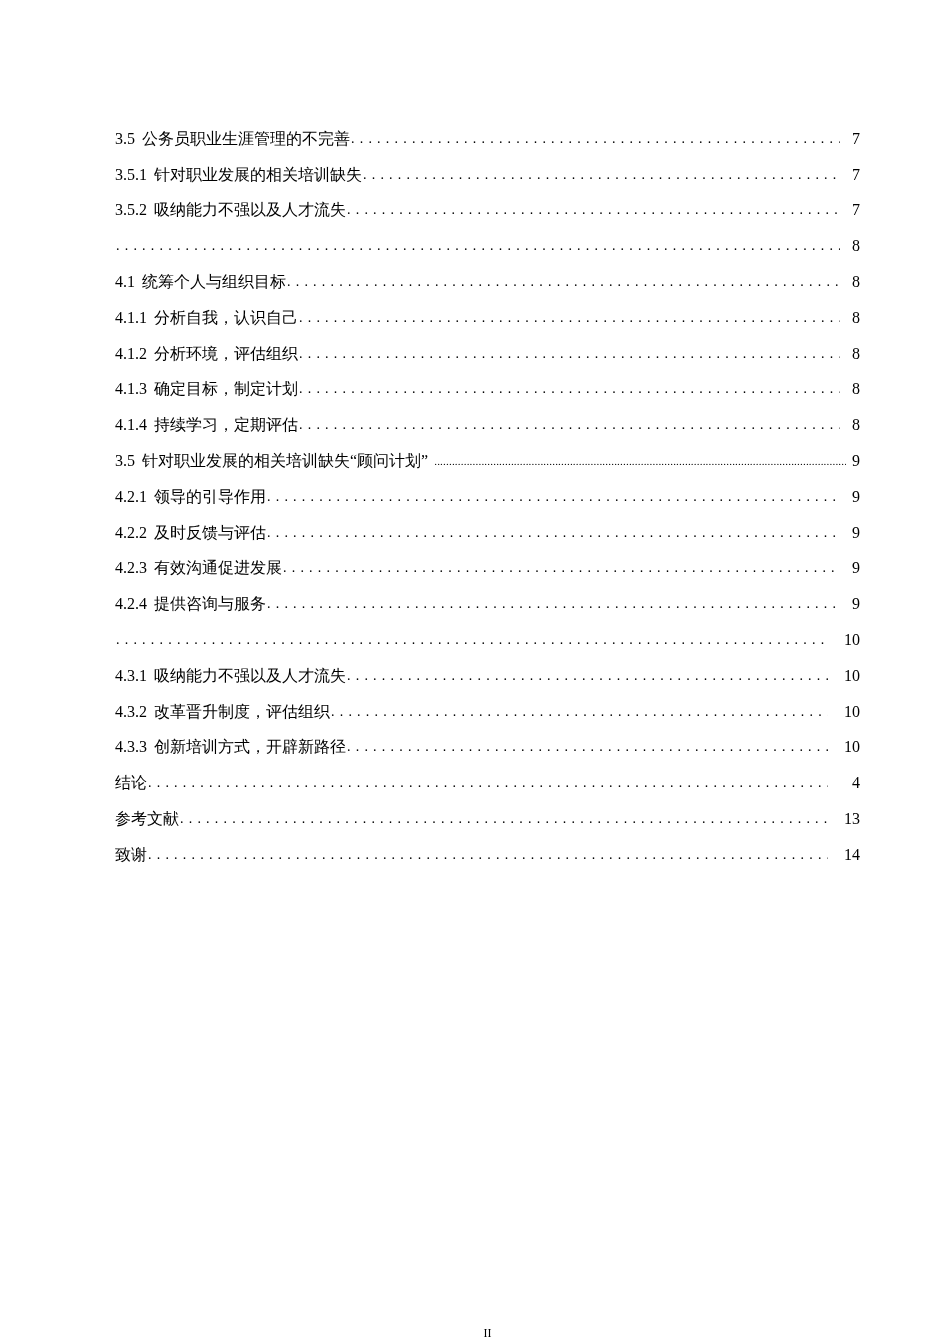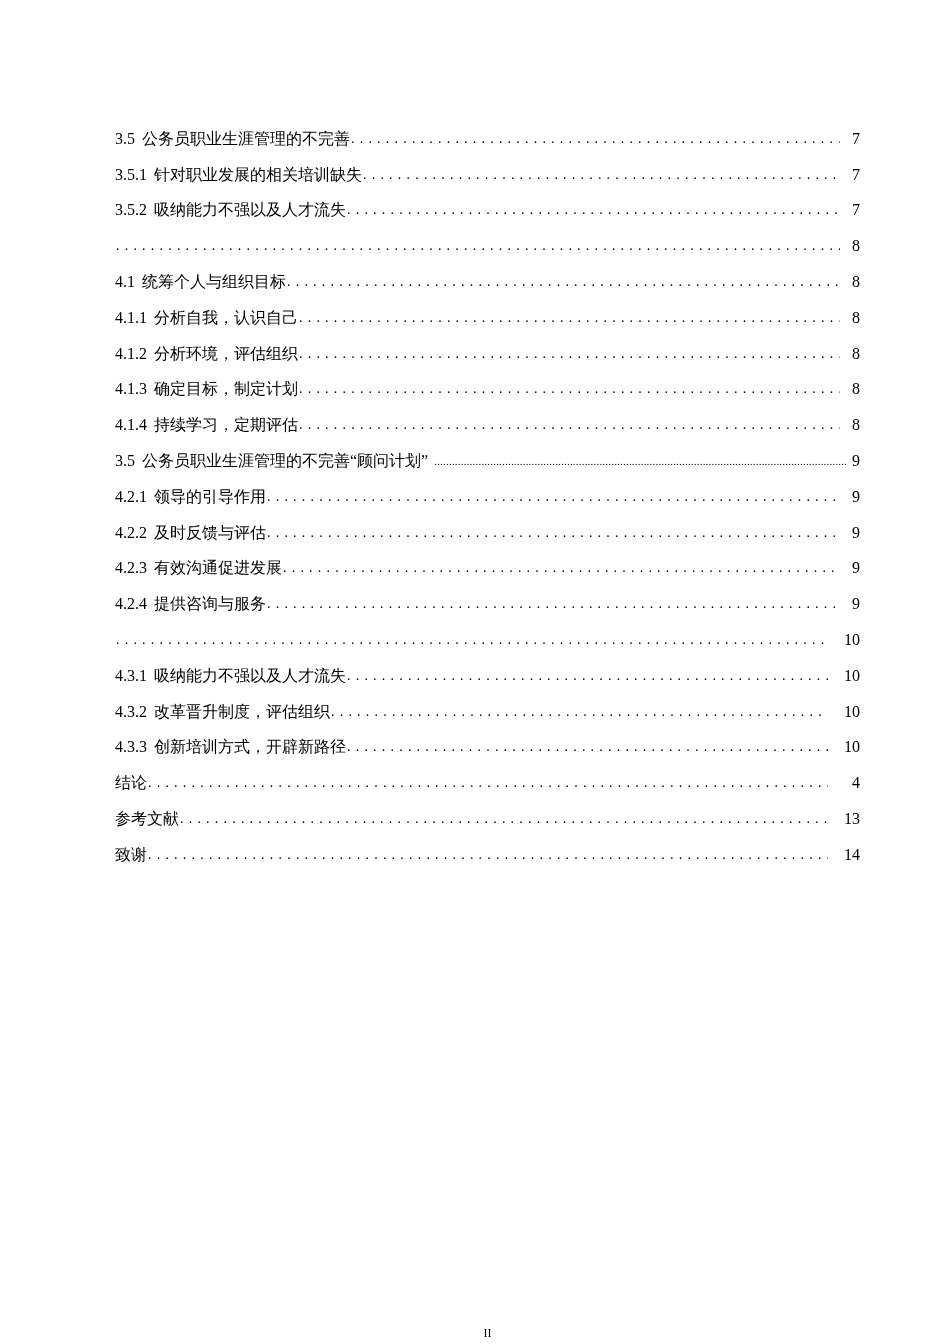--- a/index.html
+++ b/index.html
@@ -107,21 +107,21 @@
     <span class="toc-label"><span class="toc-num">4.1.3</span><span>确定目标，制定计划</span></span>
     <span class="toc-leader">........................................................................................................................................................................................................</span>
     <span class="toc-page">8</span>
   </div>
   <div class="toc-row">
     <span class="toc-label"><span class="toc-num">4.1.4</span><span>持续学习，定期评估</span></span>
     <span class="toc-leader">........................................................................................................................................................................................................</span>
     <span class="toc-page">8</span>
   </div>
   <div class="toc-row">
-    <span class="toc-label"><span class="toc-num">3.5</span><span>公务员职业生涯管理的不完善“顾问计划”</span></span>
+    <span class="toc-label"><span class="toc-num">3.5</span><span>针对职业发展的相关培训缺失“顾问计划”</span></span>
     <span class="toc-leader dense">........................................................................................................................................................................................................</span>
     <span class="toc-page" style="padding-left:0">9</span>
   </div>
   <div class="toc-row">
     <span class="toc-label"><span class="toc-num">4.2.1</span><span>领导的引导作用</span></span>
     <span class="toc-leader">........................................................................................................................................................................................................</span>
     <span class="toc-page">9</span>
   </div>
   <div class="toc-row">
     <span class="toc-label"><span class="toc-num">4.2.2</span><span>及时反馈与评估</span></span>

